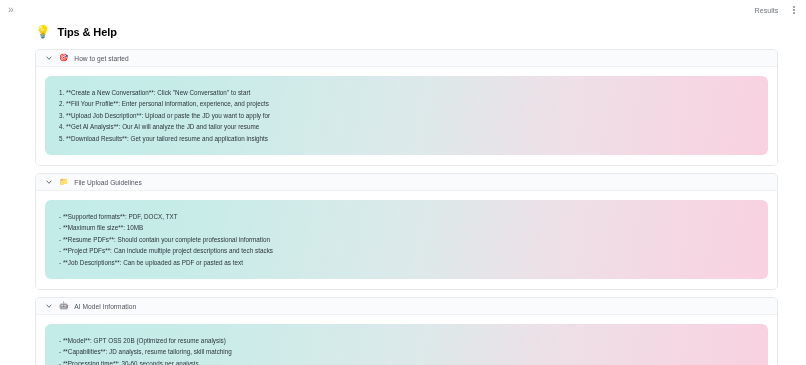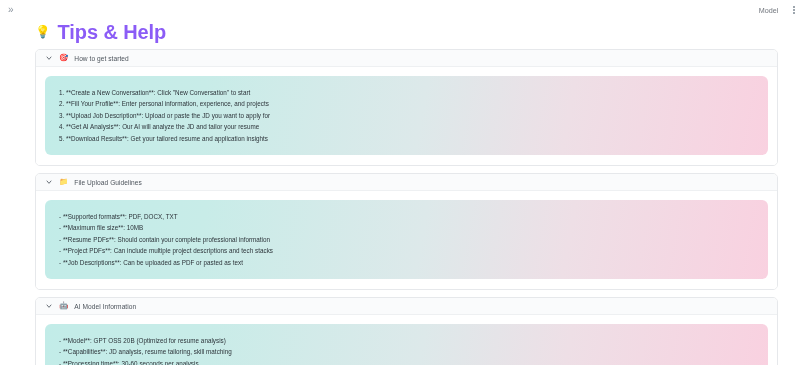--- a/index.html
+++ b/index.html
@@ -78,23 +78,23 @@
     gap: 7px;
     padding: 2px 0 0 35px;
     height: 22px;
     flex: 0 0 22px;
   }
   .bulb-icon {
     font-size: 12.5px;
     line-height: 1;
   }
   .page-title {
-    font-size: 20px;
+    font-size: 11px;
     font-weight: bold;
-    color: #8b5cf6;
+    color: #000000;
     letter-spacing: -0.1px;
   }
 
   
   .content {
     flex: 1 1 auto;
     padding: 7px 28px 0 35px;
     overflow: hidden;
   }
 
@@ -162,21 +162,21 @@
   .panel-model    { min-height: 48px; }
 </style>
 </head>
 <body>
 
 <div class="app">
 
   <div class="topbar">
     <div class="sidebar-toggle">»</div>
     <div class="topbar-right">
-      <button class="deploy-btn">Model</button>
+      <button class="deploy-btn">Results</button>
       <div class="kebab">
         <i></i>
         <i></i>
         <i></i>
       </div>
     </div>
   </div>
 
   <div class="page-title-row">
     <span class="bulb-icon">💡</span>

